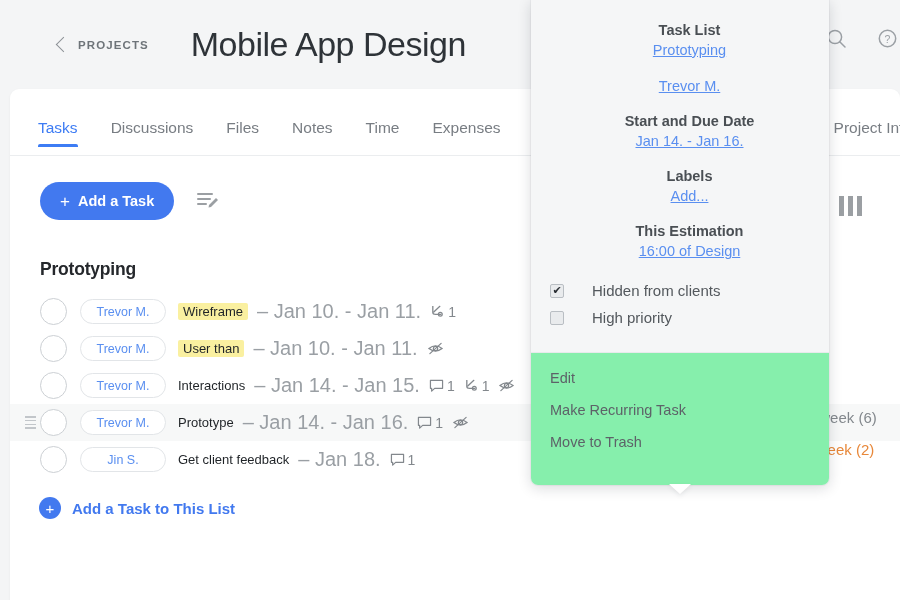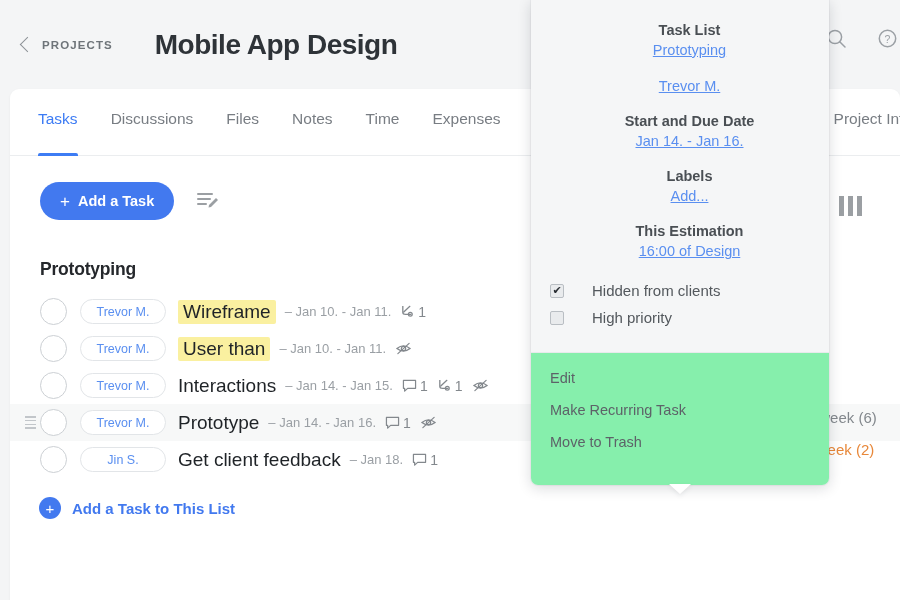--- a/index.html
+++ b/index.html
@@ -8,37 +8,37 @@
     font-family: "Liberation Sans", sans-serif;
     background: #f4f5f6;
     overflow: hidden;
   }
   #app { position: relative; width: 900px; height: 600px; }
 
   
   .header {
     position: absolute; left: 0; top: 0; width: 900px; height: 89px;
     background: #f4f5f6;
-    display: flex; align-items: center;
+    display: flex; align-items: center; padding-left: 36px;
   }
   .back-link {
     display: flex; align-items: center; gap: 9px;
     margin-left: 22px; cursor: pointer;
   }
   .chev-back {
     width: 11px; height: 11px;
     border-left: 1.6px solid #8c9196; border-bottom: 1.6px solid #8c9196;
     transform: rotate(45deg);
   }
   .back-text {
     font-size: 11.5px; letter-spacing: 1.1px; color: #6e7479; font-weight: 600;
   }
   .proj-title {
     margin-left: 42px;
-    font-size: 28px; font-weight: 700; color: #2e3338; letter-spacing: -0.5px;
+    font-size: 34px; font-weight: 400; color: #2e3338; letter-spacing: -0.5px;
     white-space: nowrap;
   }
   .header-actions {
     position: absolute; right: 0px; top: 28px;
     display: flex; align-items: center; gap: 30px; padding-right: 2px;
   }
   .hicon { cursor: pointer; }
 
   
   .card {
@@ -49,21 +49,21 @@
     overflow: hidden;
   }
   .tabs {
     position: relative; height: 67px;
     display: flex; align-items: center;
     border-bottom: 1px solid #ebedef;
     padding-left: 28px;
   }
   .tab {
     font-size: 15.5px; color: #787d83; margin-right: 33px;
-    cursor: pointer; white-space: nowrap; padding-bottom: 28px; padding-top: 22px;
+    cursor: pointer; white-space: nowrap; padding-bottom: 10px; padding-top: 22px;
     position: relative;
   }
   .tab.active { color: #3d7cf4; font-weight: 400; }
   .tab.active::after {
     content: ""; position: absolute; left: 0; right: 0; bottom: 0;
     height: 3px; background: #3d7cf4; border-radius: 2px 2px 0 0;
   }
   .tab.right-tab {
     position: absolute; right: -12px; margin-right: 0;
   }
@@ -115,28 +115,28 @@
   }
   .assignee-pill {
     margin-left: 13px;
     border: 1px solid #e2e5e8; border-radius: 14px;
     height: 25px; min-width: 86px;
     display: flex; align-items: center; justify-content: center;
     font-size: 12.5px; color: #5a8ff0; background: #fff;
     padding: 0 11px; cursor: pointer; white-space: nowrap;
   }
   .task-name {
-    margin-left: 12px; font-size: 19px; color: #1f2327;
+    margin-left: 12px; font-size: 13px; color: #1f2327;
     white-space: nowrap;
   }
   .task-name.hl {
     background: #faf0a0; padding: 1px 5px; border-radius: 2px;
   }
   .task-dates {
-    margin-left: 9px; font-size: 13px; color: #9a9fa4; white-space: nowrap;
+    margin-left: 9px; font-size: 20px; color: #9a9fa4; white-space: nowrap;
   }
   .meta { display: inline-flex; align-items: center; gap: 3px; margin-left: 9px; }
   .meta-num { font-size: 14px; color: #83888d; }
 
   
   .add-to-list {
     display: flex; align-items: center; gap: 11px;
     margin: 19px 0 0 29px; cursor: pointer;
   }
   .add-circle {

